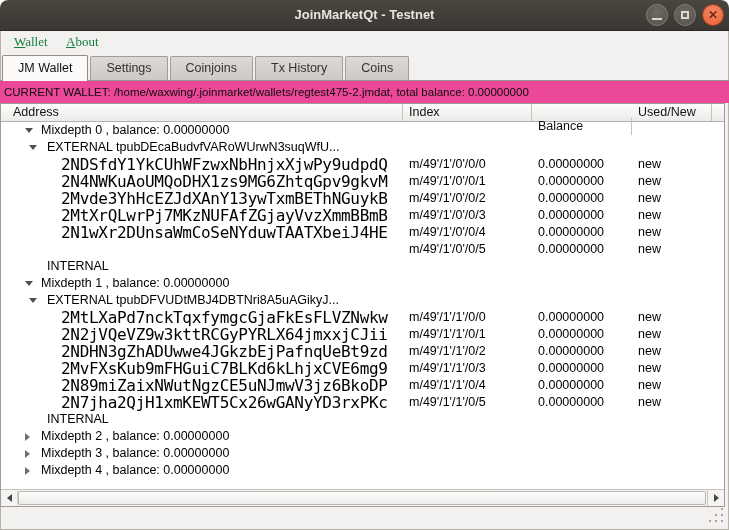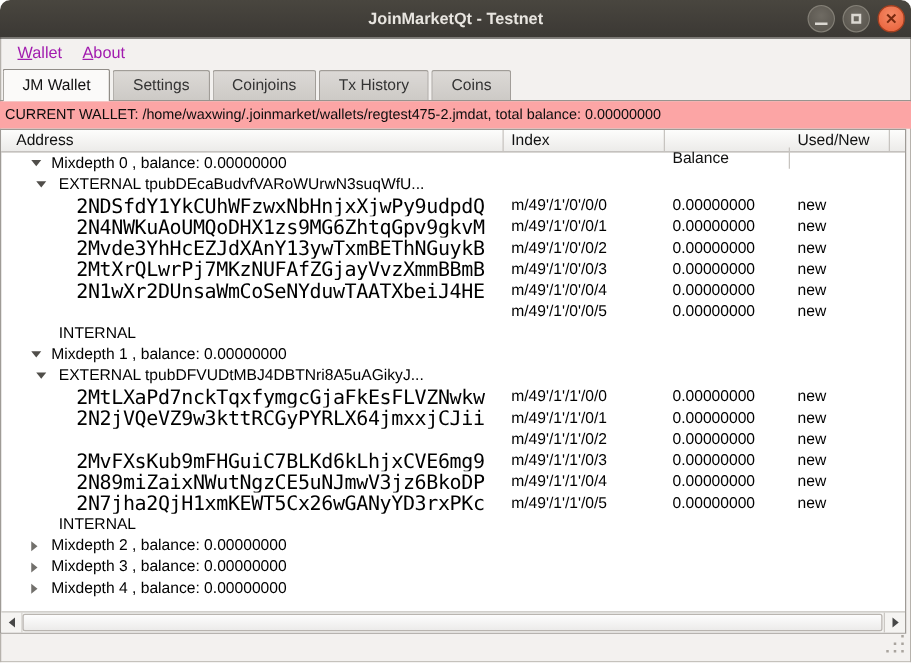--- a/index.html
+++ b/index.html
@@ -12,33 +12,33 @@
     border-radius:8px 8px 0 0;}
   .title{line-height:30px;text-align:center;color:#e8e5e0;font-weight:bold;font-size:13px;}
   .wbtn{position:absolute;top:4px;width:22px;height:22px;border-radius:50%;box-sizing:border-box;cursor:default;}
   .wbtn.gray{background:radial-gradient(circle at 50% 38%,#6f6b63,#55514a);border:1px solid #827e75;}
   .wbtn.min{right:61px;} .wbtn.max{right:33px;}
   .wbtn.close{right:5px;background:radial-gradient(circle at 50% 35%,#f58a66,#e75e37);border:1px solid #a63f1f;}
   .glyph-min{position:absolute;left:5px;top:13px;width:10px;height:2px;background:#dbd8d2;}
   .glyph-max{position:absolute;left:6px;top:6px;width:8px;height:8px;border:2px solid #dbd8d2;box-sizing:border-box;}
   .glyph-close{display:block;text-align:center;line-height:20px;font-size:12px;font-weight:bold;color:#77290f;}
   
-  .menubar{position:absolute;top:31px;left:0;width:729px;height:23px;font-size:13px;color:#a21caf;}
+  .menubar{position:absolute;top:31px;left:0;width:729px;height:23px;font-size:13px;color:#15803d;font-family:Liberation Serif, serif;}
   .menu-item{position:absolute;top:0;height:23px;line-height:22px;padding:0 5px;}
   .menu-item.wallet{left:9px;} .menu-item.about{left:61px;}
   .mn{text-decoration:underline;}
   
   .tabbar{position:absolute;top:55px;left:2px;height:26px;display:flex;align-items:flex-end;z-index:3;}
   .tab{box-sizing:border-box;height:24px;line-height:22px;padding:0 15px;font-size:12.5px;color:#333;
     background:linear-gradient(#dcd9d6,#cdcac6);border:1px solid #a19d98;border-bottom:none;
     margin-right:2px;margin-bottom:1px;border-radius:2px 2px 0 0;white-space:nowrap;}
   .tab.active{height:26px;line-height:25px;margin-bottom:0;background:#fbfaf9;border-color:#918d88;color:#111;}
   .pane-line{position:absolute;top:80px;left:0;width:729px;height:1px;background:#98948f;z-index:1;}
   
-  .banner{position:absolute;top:81px;left:0;width:729px;height:22px;background:#fca5a5;
+  .banner{position:absolute;top:81px;left:0;width:729px;height:22px;background:#ec4899;
     line-height:22px;padding-left:4px;font-size:11.5px;color:#0d0d0d;box-sizing:border-box;white-space:nowrap;z-index:2;}
   
   .tree{position:absolute;top:103px;left:0;width:725px;height:404px;background:#ffffff;
     border:1px solid #9f9b96;box-sizing:border-box;z-index:2;}
   .thead{position:relative;height:18px;background:linear-gradient(#fdfdfc,#ecebe9);
     border-bottom:1px solid #b3afaa;box-sizing:border-box;font-size:12.5px;color:#111;}
   .th{position:absolute;top:0;height:17px;line-height:17px;border-right:1px solid #c7c4c0;
     box-sizing:border-box;padding-left:12px;white-space:nowrap;overflow:hidden;}
   .th-address{left:0;width:402px;}
   .th-index{left:402px;width:129px;padding-left:6px;}
@@ -217,20 +217,23 @@
         </div>
         <div class="tree-row">
           <div class="cell cell-address lvl2">
             <span class="addr-text">2N2jVQeVZ9w3kttRCGyPYRLX64jmxxjCJii</span>
           </div>
           <div class="cell cell-index">m/49'/1'/1'/0/1</div>
           <div class="cell cell-balance">0.00000000</div>
           <div class="cell cell-status">new</div>
         </div>
         <div class="tree-row">
+          <div class="cell cell-address lvl2">
+            <span class="addr-text">2NDHN3gZhADUwwe4JGkzbEjPafnqUeBt9zd</span>
+          </div>
           <div class="cell cell-index">m/49'/1'/1'/0/2</div>
           <div class="cell cell-balance">0.00000000</div>
           <div class="cell cell-status">new</div>
         </div>
         <div class="tree-row">
           <div class="cell cell-address lvl2">
             <span class="addr-text">2MvFXsKub9mFHGuiC7BLKd6kLhjxCVE6mg9</span>
           </div>
           <div class="cell cell-index">m/49'/1'/1'/0/3</div>
           <div class="cell cell-balance">0.00000000</div>

